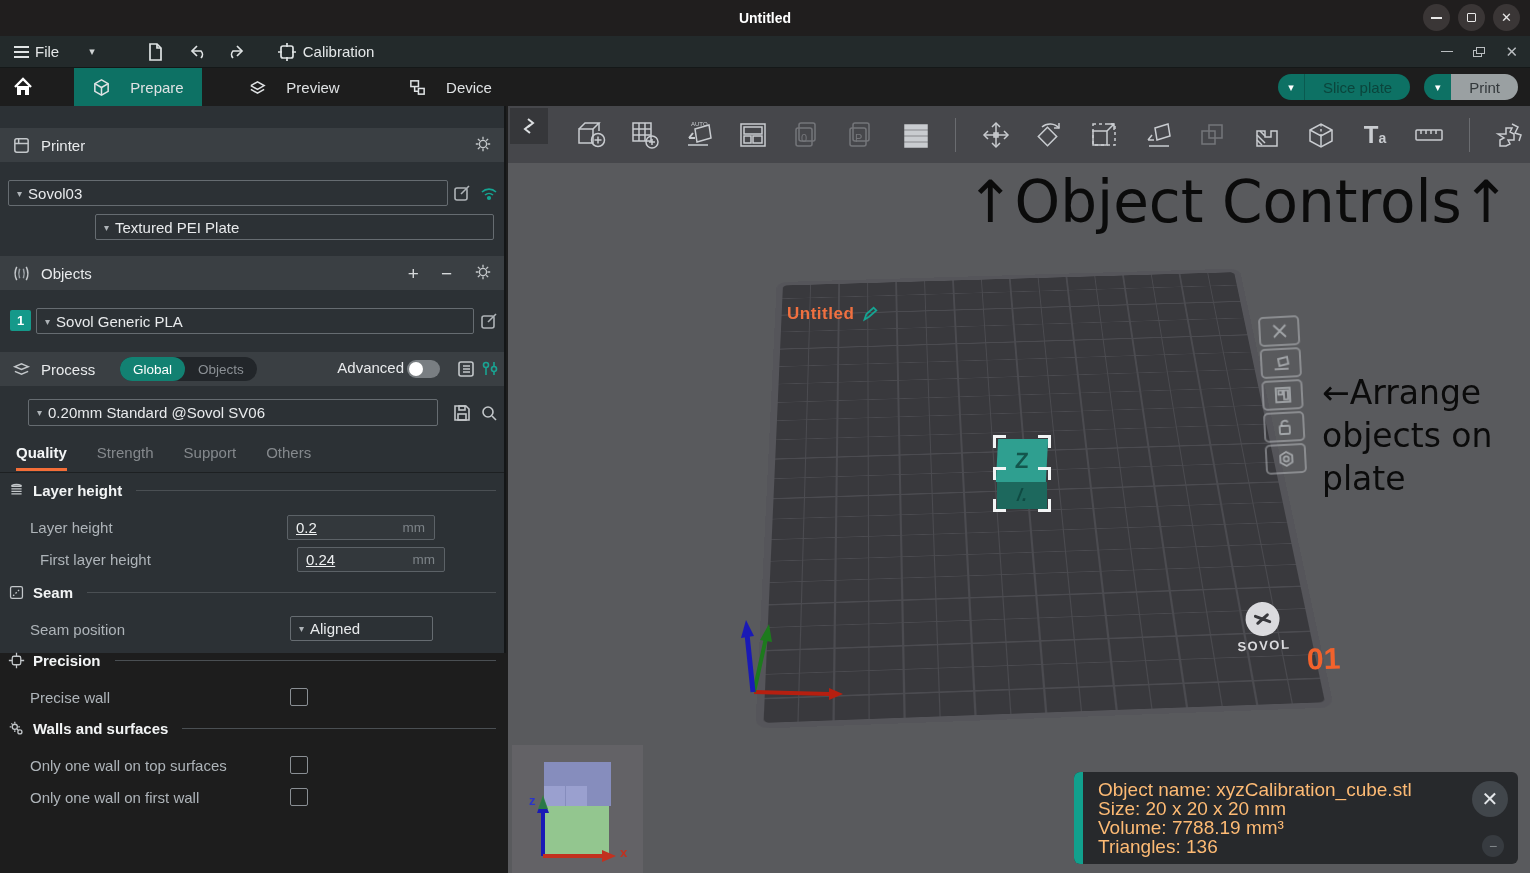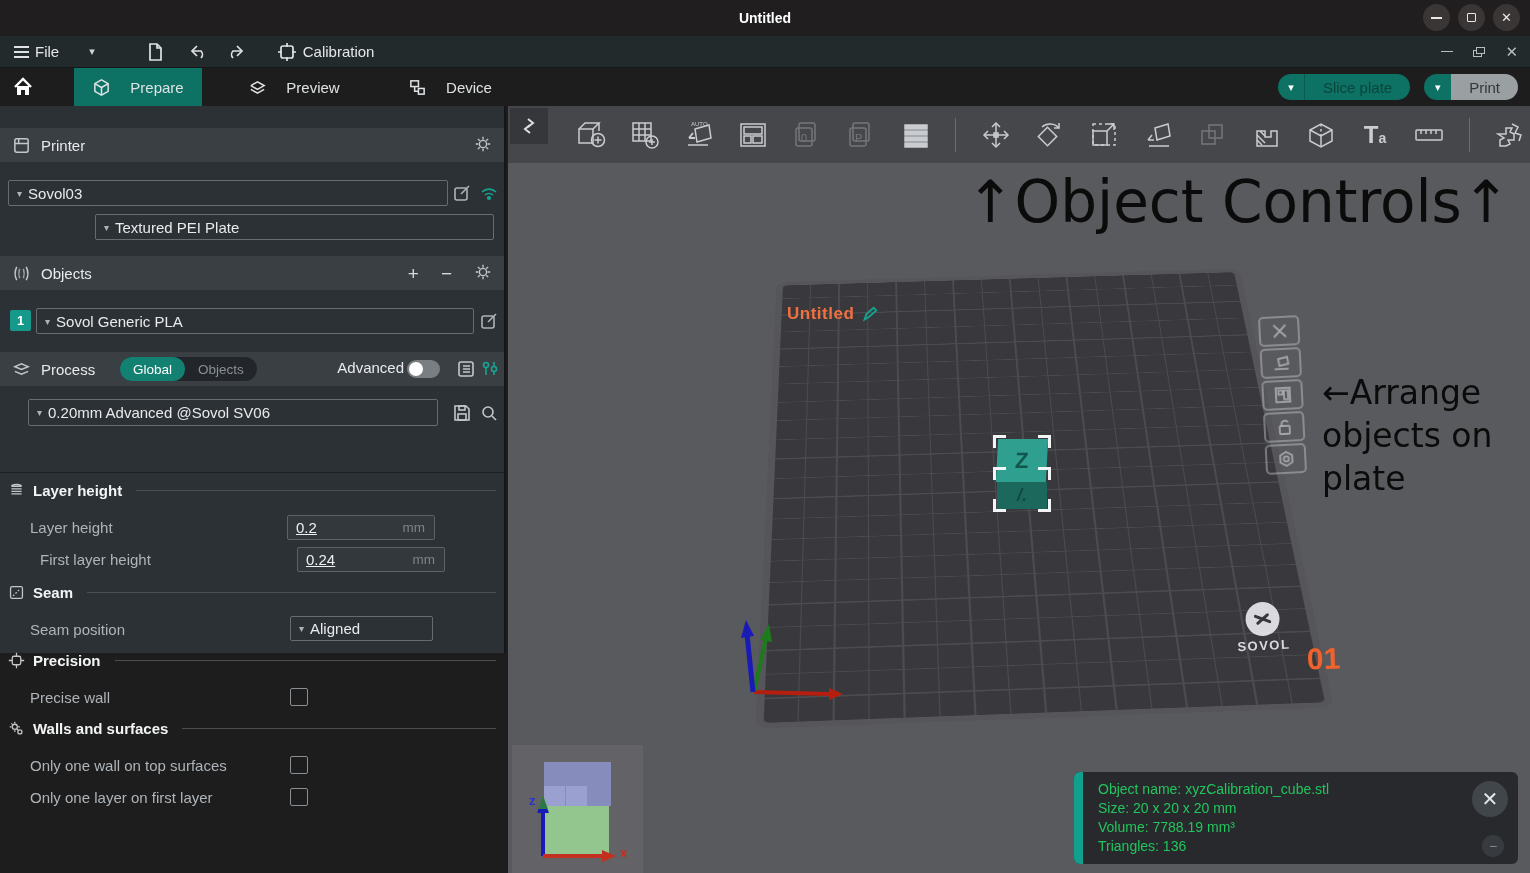--- a/index.html
+++ b/index.html
@@ -166,21 +166,21 @@
       linear-gradient(90deg,transparent 0 21px,#868dbd 21px 22px,transparent 22px 43px,#868dbd 43px 44px); }
   .thumb .pv-bot { position:absolute; left:32px; top:61px; width:65px; height:49px; background:#93c68f; }
   .thumb .axz { position:absolute; left:17px; top:48px; color:#2b35c9; font-size:13px; font-weight:bold; }
   .thumb .axx { position:absolute; left:108px; top:100px; color:#c2311f; font-size:13px; font-weight:bold; }
 
   
   .infocard { position:absolute; left:566px; top:666px; width:444px; height:92px; background:#27292c;
     border-radius:6px; }
   .infocard .stripe { position:absolute; left:0; top:0; width:9px; height:100%; background:#11a08d;
     border-radius:6px 0 0 6px; }
-  .infocard .lines { padding:8px 60px 8px 24px; color:#22c55e; font-size:14px; line-height:19px; }
+  .infocard .lines { padding:8px 60px 8px 24px; color:#fdba74; font-size:19px; line-height:19px; }
   .infocard .close { position:absolute; right:10px; top:9px; width:36px; height:36px; border-radius:50%;
     background:#41464b; color:#e4e7ea; font-size:20px; display:flex; align-items:center;
     justify-content:center; cursor:pointer; }
   .infocard .minus { position:absolute; right:14px; bottom:7px; width:22px; height:22px; border-radius:50%;
     background:#3b4045; color:#9aa0a5; font-size:14px; display:flex; align-items:center;
     justify-content:center; cursor:pointer; opacity:.8; }
 </style>
 </head>
 <body>
 
@@ -392,36 +392,42 @@
     </span>
     <span class="row-ico" style="left:480px; top:253px;">
       <svg viewBox="0 0 20 20" stroke="#1aa392">
           <circle cx="6" cy="6" r="2.5"></circle>
           <circle cx="14" cy="10" r="2.5"></circle>
           <path d="M6 9v7M14 13v3M14 3v4"></path>
         </svg>
     </span>
     <div class="combo" style="left:28px; top:293px; width:410px; height:27px;">
       <span class="chev">▾</span>
-        <span>0.20mm Advanced @Sovol SV06</span>
+        <span>0.20mm Standard @Sovol SV06</span>
     </div>
     <span class="row-ico" style="left:452px; top:297px;">
       <svg viewBox="0 0 20 20" stroke="#c3c7ca">
           <path d="M3 3h11l3 3v11H3z"></path>
           <rect x="6" y="11" width="8" height="6"></rect>
           <rect x="7" y="3" width="6" height="4"></rect>
         </svg>
     </span>
     <span class="row-ico" style="left:479px; top:297px;">
       <svg viewBox="0 0 20 20" stroke="#c3c7ca">
           <circle cx="9" cy="9" r="5"></circle>
           <path d="M13 13l4 4"></path>
         </svg>
     </span>
 
+    <div class="proc-tabs">
+      <span class="ptab active">Quality</span>
+      <span class="ptab">Strength</span>
+      <span class="ptab">Support</span>
+      <span class="ptab">Others</span>
+    </div>
     <div class="tabs-divider"></div>
 
     <div class="grp" style="top:376px;">
       <svg viewBox="0 0 20 20">
           <path d="M4 5h12M4 8h12M4 11h12M4 14h12"></path>
           <path d="M4 4.2a8 3 0 0 1 12 0"></path>
         </svg>
       <b>Layer height</b>
       <span class="hr"></span>
     </div>
@@ -476,21 +482,21 @@
           <circle cx="14" cy="14" r="2.4"></circle>
         </svg>
       <b>Walls and surfaces</b>
       <span class="hr"></span>
     </div>
     <div class="srow" style="top:646px;">
       <span class="lab">Only one wall on top surfaces</span>
       <span class="cb"></span>
     </div>
     <div class="srow" style="top:678px;">
-      <span class="lab">Only one layer on first layer</span>
+      <span class="lab">Only one wall on first wall</span>
       <span class="cb"></span>
     </div>
   </div>
 
   <div class="viewport">
 
     <div class="vp-toolbar">
       <span class="ti">
         <svg viewBox="0 0 34 34">
             <rect x="5" y="11" width="14" height="14"></rect>

